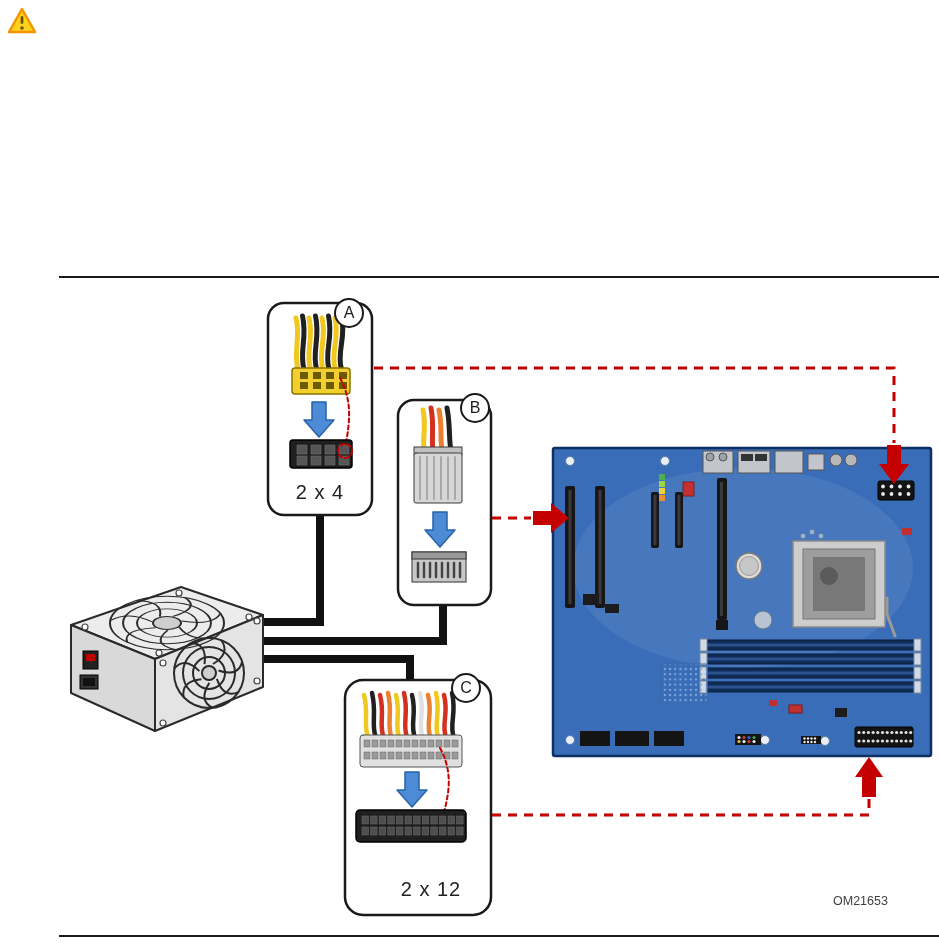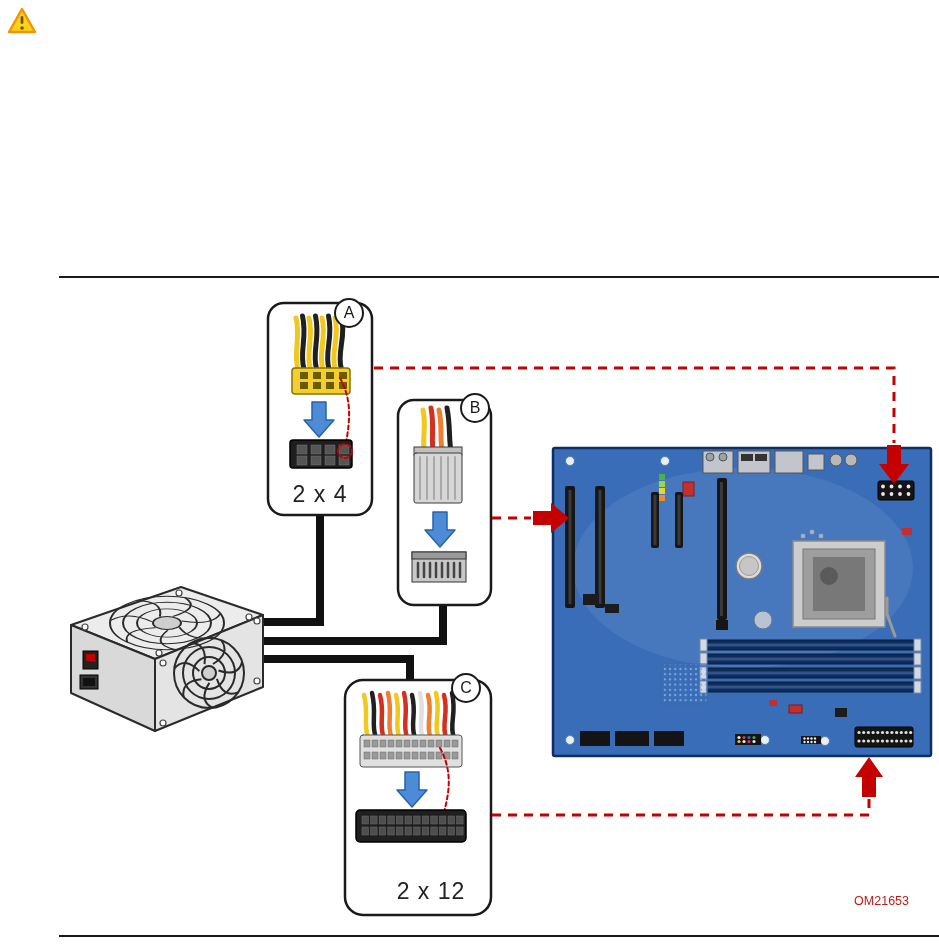--- a/index.html
+++ b/index.html
@@ -15,23 +15,23 @@
   html,body{margin:0;padding:0;background:#fff;}
   .page{position:relative;width:939px;height:949px;background:#fff;overflow:hidden;
         font-family:"Liberation Sans", sans-serif;color:#1a1a1a;}
   .art-layer{position:absolute;left:0;top:0;}
   .rule{position:absolute;left:59px;width:880px;height:0;border-top:2px solid var(--rule-color);}
   .rule.top{top:276px;}
   .rule.bottom{top:935px;}
   .warning{position:absolute;left:7px;top:7px;width:30px;height:28px;}
   .badge{position:absolute;width:26px;height:26px;border:2px solid #1a1a1a;border-radius:50%;
          background:#fff;text-align:center;line-height:26px;font-size:16px;z-index:5;}
-  .caption{position:absolute;text-align:center;font-size:23px;letter-spacing:1px;color:#222;z-index:5;}
-  .figure-code{position:absolute;left:833px;top:894px;width:76px;text-align:right;
-               font-size:12.5px;color:#b91c1c;z-index:5;}
+  .caption{position:absolute;text-align:center;font-size:20px;letter-spacing:1px;color:#222;z-index:5;}
+  .figure-code{position:absolute;left:833px;top:894px;width:76px;
+               font-size:12.5px;color:#404040;z-index:5;}
   
   .outline{stroke:#2a2a2a;stroke-width:2;stroke-linejoin:round;fill:none;}
   .red-dash{stroke:var(--accent-red);stroke-width:3;fill:none;stroke-dasharray:9 7;}
   .red-dash-thin{stroke:var(--accent-red);stroke-width:2;fill:none;stroke-dasharray:4 3;}
   .red-fill{fill:var(--accent-red);stroke:none;}
   .blue-arrow{fill:var(--arrow-blue);stroke:#2563a8;stroke-width:1.5;stroke-linejoin:round;}
   .conn-yellow{fill:var(--connector-yellow);stroke:#8a7300;stroke-width:1.5;}
   .sock-black{fill:var(--socket-black);stroke:#000;stroke-width:1.5;}
   .cable{stroke:#111;stroke-width:8;fill:none;}
   .callout-box{fill:#fff;stroke:#1a1a1a;stroke-width:2.5;}

